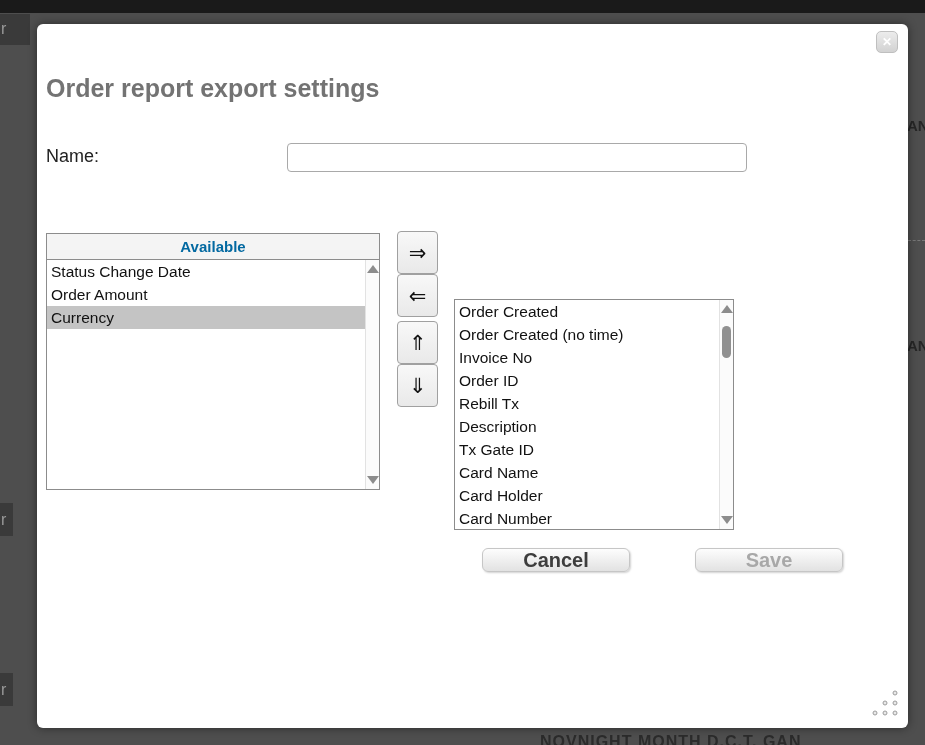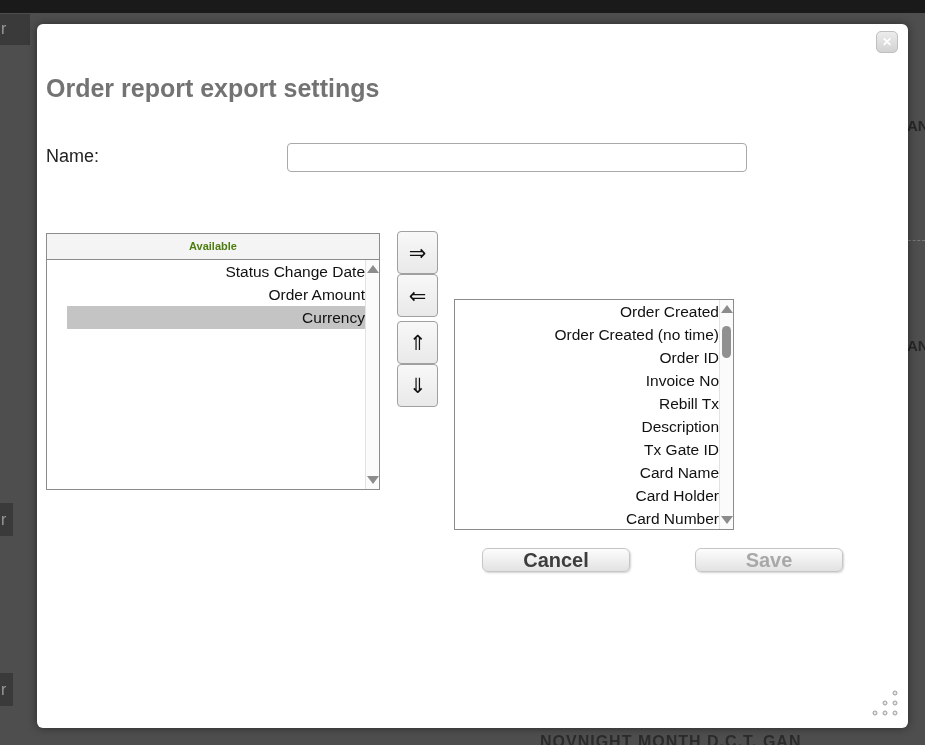--- a/index.html
+++ b/index.html
@@ -33,31 +33,31 @@
 
   .dlg-title { position:absolute; left:9px; top:50px; font-size:25px; font-weight:bold; color:#737373; }
 
   .name-label { position:absolute; left:9px; top:122px; font-size:18px; color:#222222; }
   .name-input { position:absolute; left:250px; top:119px; width:460px; height:29px;
                 border:1px solid #a9a9a9; border-radius:4px; font-size:16px; padding:0 8px;
                 font-family:"Liberation Sans", sans-serif; }
 
   
   .list-header { position:absolute; height:26px; background:#f4f4f4; border:1px solid #8c8c8c; border-bottom:none;
-                 font-size:11px; font-weight:bold; color:#4d7c0f; text-align:center; line-height:25px; }
+                 font-size:15px; font-weight:bold; color:#0369a1; text-align:center; line-height:25px; }
   .hdr-available { left:9px;   top:209px; width:334px; }
   .hdr-selected  { left:417px; top:209px; width:332px; }
 
   .list-body { position:absolute; top:235px; height:231px; background:#ffffff; border:1px solid #8c8c8c; }
   .body-available { left:9px;   width:334px; }
   .body-selected  { left:417px; width:280px;margin-top:40px; }
 
-  .list-items { position:absolute; left:0; top:0; right:14px; bottom:0; overflow:hidden;text-align:right; }
+  .list-items { position:absolute; left:0; top:0; right:14px; bottom:0; overflow:hidden; }
   .list-item { height:23px; line-height:23px; font-size:15.5px; color:#111111; padding-left:4px; white-space:nowrap; }
-  .list-item.selected { background:#c4c4c4;margin-left:20px; }
+  .list-item.selected { background:#c4c4c4; }
 
   .scrollbar { position:absolute; top:0; right:0; width:14px; bottom:0; background:#fbfbfb; border-left:1px solid #e2e2e2; }
   .scroll-up, .scroll-down { position:absolute; left:1px; width:0; height:0; cursor:pointer; }
   .scroll-up   { top:5px;    border-left:6px solid transparent; border-right:6px solid transparent; border-bottom:8px solid #8c8c8c; }
   .scroll-down { bottom:5px; border-left:6px solid transparent; border-right:6px solid transparent; border-top:8px solid #8c8c8c; }
   .scroll-thumb { position:absolute; left:2px; top:26px; width:9px; height:32px; background:#909090; border-radius:5px; cursor:pointer; }
 
   
   .transfer-btn { position:absolute; left:360px; width:41px; height:43px;
                   border:1px solid #a0a0a0; border-radius:4px;
@@ -133,22 +133,22 @@
     <span>⇑</span>
   </button>
   <button class="transfer-btn t-down">
     <span>⇓</span>
   </button>
 
   <div class="list-body body-selected">
     <div class="list-items">
         <div class="list-item">Order Created</div>
         <div class="list-item">Order Created (no time)</div>
+        <div class="list-item">Invoice No</div>
         <div class="list-item">Order ID</div>
-        <div class="list-item">Invoice No</div>
         <div class="list-item">Rebill Tx</div>
         <div class="list-item">Description</div>
         <div class="list-item">Tx Gate ID</div>
         <div class="list-item">Card Name</div>
         <div class="list-item">Card Holder</div>
         <div class="list-item">Card Number</div>
       </div>
     <div class="scrollbar">
       <div class="scroll-up"></div>
       <div class="scroll-thumb"></div>

